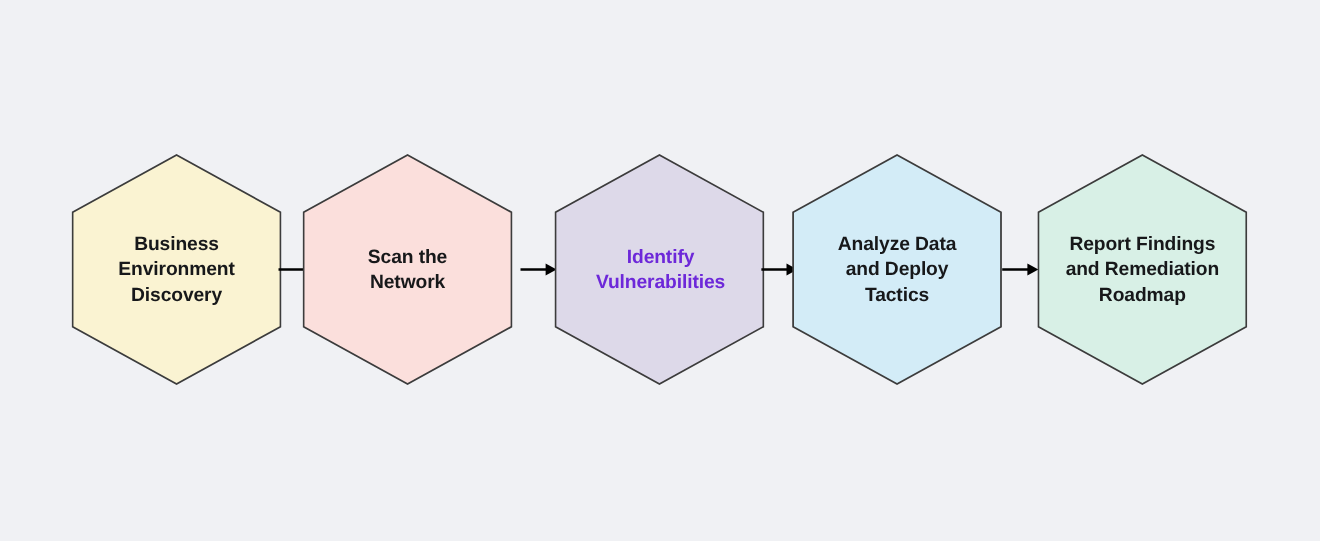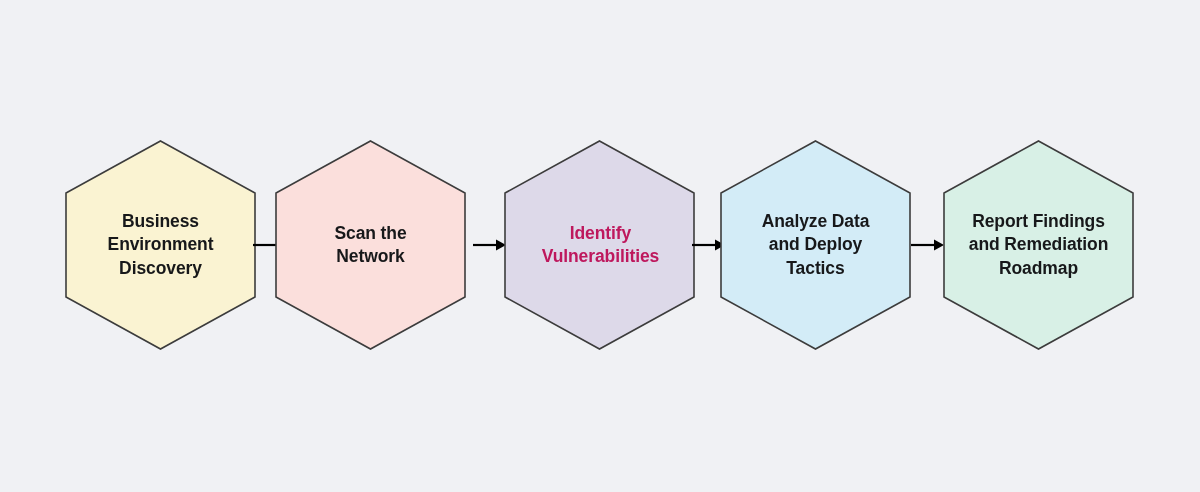--- a/index.html
+++ b/index.html
@@ -98,21 +98,21 @@
     <svg width="34" height="32" viewBox="0 0 34 32">
       <line x1="0" y1="16" x2="25" y2="16" stroke="#000000" stroke-width="2.2"></line>
       <polygon points="33,16 23,10.5 23,21.5" fill="#000000"></polygon>
     </svg>
   </div>
 
   <div class="hex-node" id="node-3" style="left: 504px;">
     <svg class="hex-svg" viewBox="0 0 191 210" preserveAspectRatio="none">
       <polygon points="95.5,1 190,53 190,157 95.5,209 1,157 1,53" stroke="#3c3c3c" stroke-width="1.6" stroke-linejoin="miter" fill="#ddd9e9"></polygon>
     </svg>
-    <div class="hex-label" style="color: #be185d; padding-left: 10px;">Identify
+    <div class="hex-label" style="color: #6d28d9; padding-left: 10px;">Identify
 Vulnerabilities</div>
   </div>
 
   <div class="connector" id="conn-3" style="left: 692px;">
     <svg width="34" height="32" viewBox="0 0 34 32">
       <line x1="0" y1="16" x2="25" y2="16" stroke="#000000" stroke-width="2.2"></line>
       <polygon points="33,16 23,10.5 23,21.5" fill="#000000"></polygon>
     </svg>
   </div>
 

